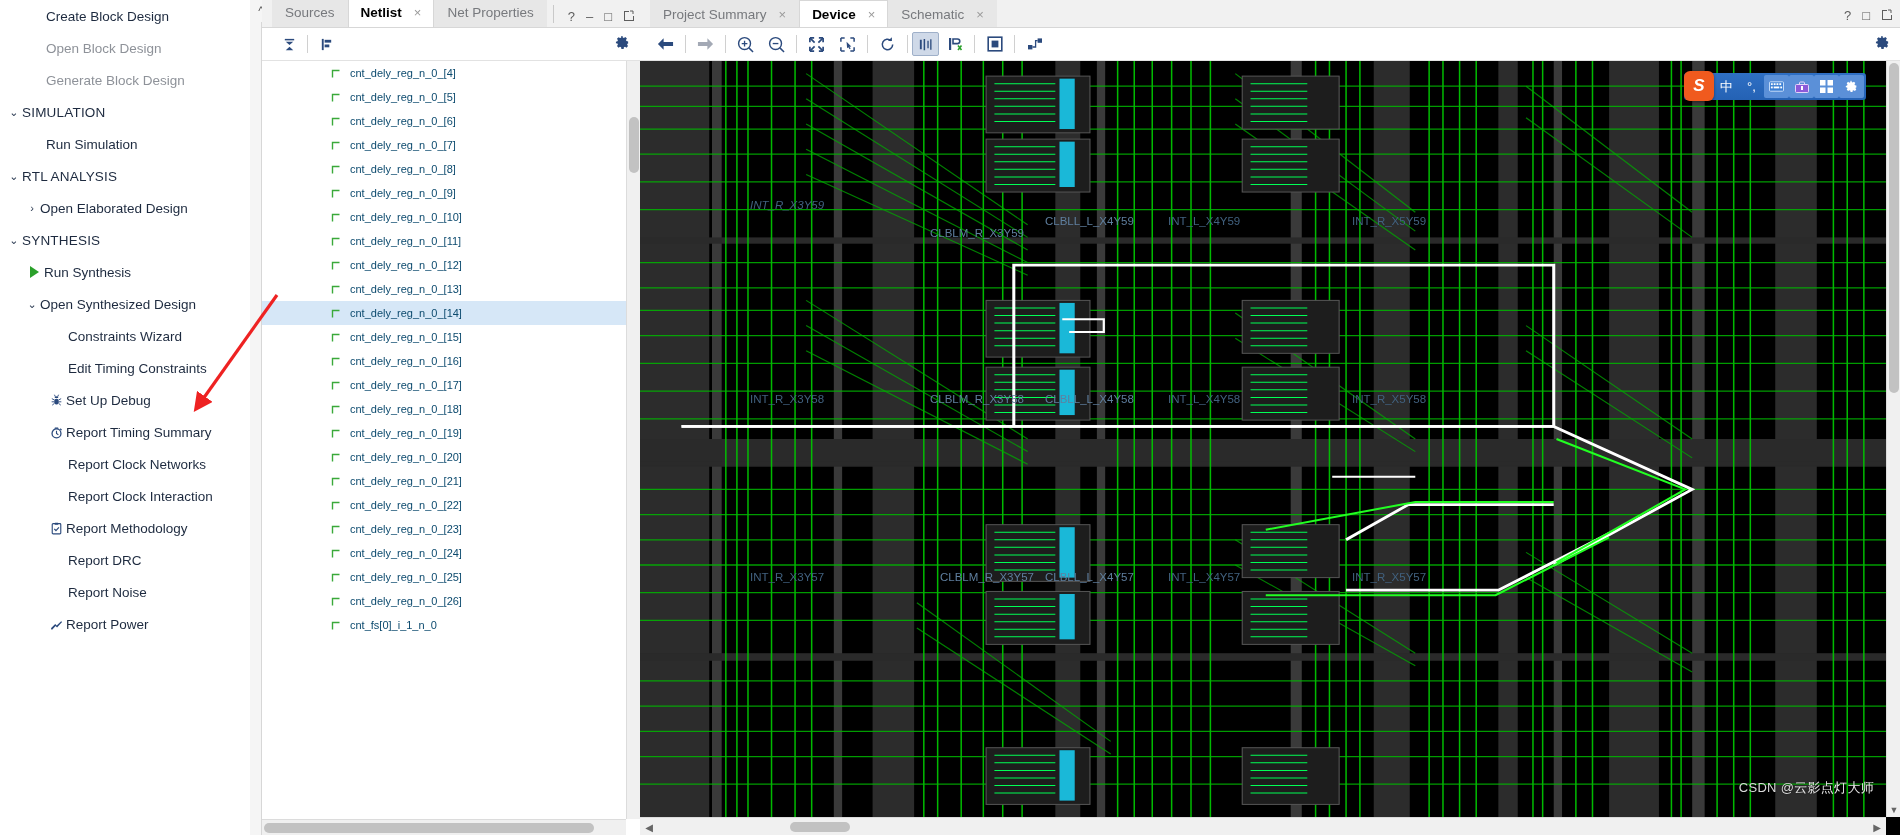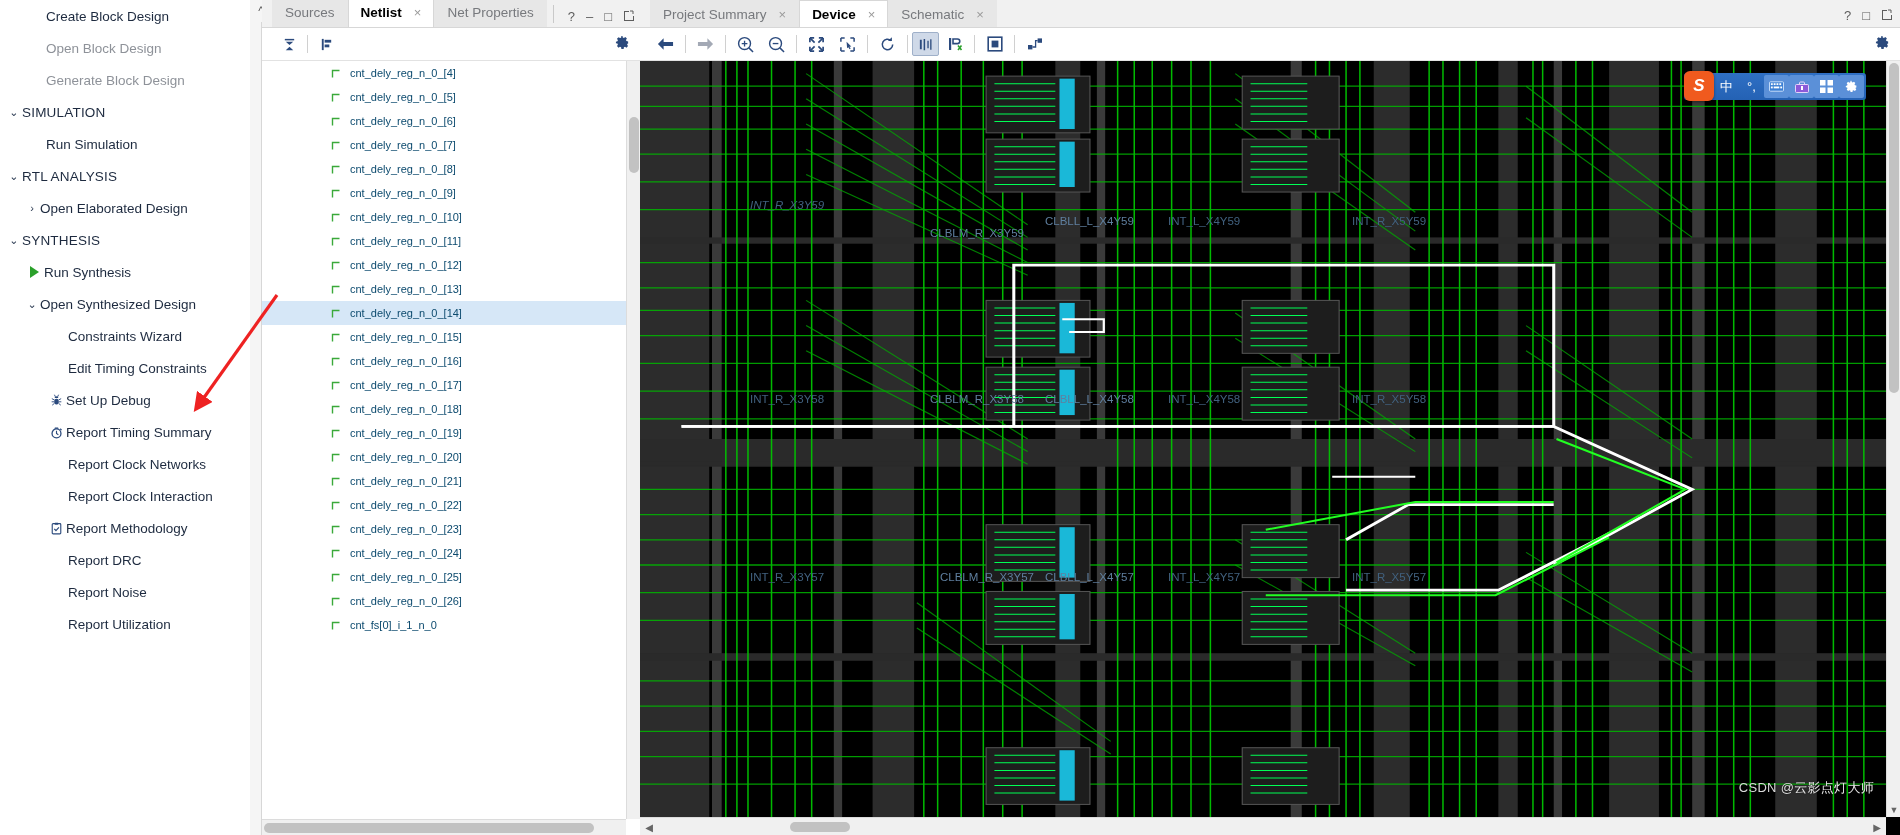--- a/index.html
+++ b/index.html
@@ -281,23 +281,20 @@
               <path d="M4.6 7.4l1.8 1.8 3.2-3.4" stroke="#2b4a7d" stroke-width="1.3" fill="none"></path>
             </svg>
           </span>
           <span class="fn-label">Report Methodology</span>
         </div>
         <div class="fn-row ind-3">
           <span class="fn-label">Report DRC</span>
         </div>
         <div class="fn-row ind-3">
           <span class="fn-label">Report Noise</span>
-        </div>
-        <div class="fn-row ind-3">
-          <span class="fn-label">Report Utilization</span>
         </div>
         <div class="fn-row ind-2">
           <span class="fn-icon">
             <svg width="13" height="13" viewBox="0 0 14 14">
               <path d="M1 11l4.6-4.6 1.6 1.6L12 3.4l1 1-5.4 5.8-1.6-1.6L2 13z" fill="#2b4a7d"></path>
             </svg>
           </span>
           <span class="fn-label">Report Power</span>
         </div>
       </div>

